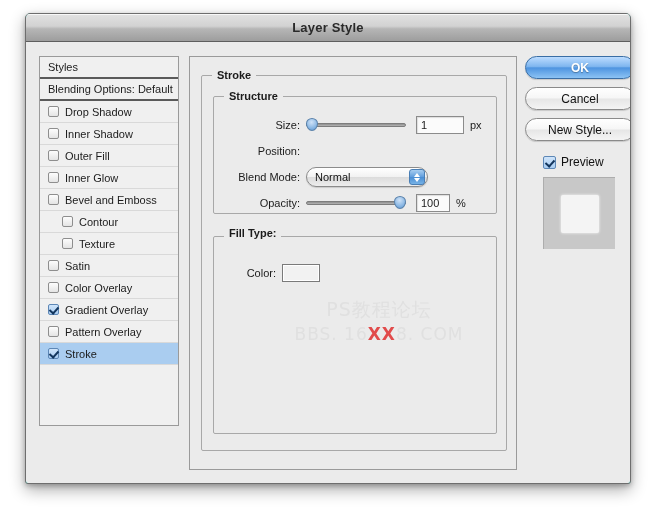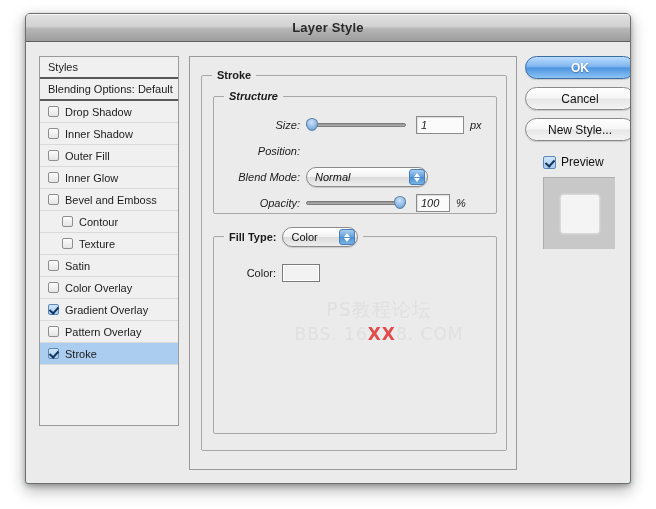--- a/index.html
+++ b/index.html
@@ -82,21 +82,21 @@
     border:1px solid #a8a8a8;
     border-radius:2px;
   }
   .group-title {
     position:absolute; top:-7px; left:10px;
     background:#ebebeb; padding:0 5px;
     font-size:11px; font-weight:700; color:#1b1b1b;
     white-space:nowrap;
   }
   #grp-stroke { left:11px; top:18px; width:306px; height:376px; }
-  #grp-structure { left:11px; top:20px; width:284px; height:118px;font-style:italic; }
+  #grp-structure { left:11px; top:20px; width:284px; height:118px; }
   #grp-fill { left:11px; top:160px; width:284px; height:198px; }
 
   .row { position:absolute; display:flex; align-items:center; height:20px; }
   .lbl { font-size:11px; color:#1b1b1b; text-align:right; white-space:nowrap; }
 
   
   .slider { position:relative; height:14px; display:flex; align-items:center; }
   .track {
     height:4px; border-radius:2px;
     background:linear-gradient(to bottom,#8d8d8d,#b5b5b5);
@@ -291,27 +291,20 @@
               <div class="thumb" id="opacity-thumb" style="left: calc(100% - 12px);"></div>
             </div>
             <div class="field" style="width:34px; margin-left:10px;">100</div>
             <div class="unit">%</div>
           </div>
         </div>
 
         <div class="group" id="grp-fill">
           <div class="group-title" style="display:flex; align-items:center; gap:6px; top:-10px;">
             <span>Fill Type:</span>
-            <span class="popup" style="width:76px; font-weight:400;">
-              <span>Color</span>
-              <span class="arrows">
-                  <i class="up"></i>
-                  <i class="dn"></i>
-                </span>
-            </span>
           </div>
 
           <div class="row" style="left:0; top:26px; width:100%;">
             <div class="lbl" style="width:62px;">Color:</div>
             <div class="swatch" id="color-swatch" style="margin-left: 6px; background: rgb(242, 242, 242);"></div>
           </div>
 
           <div id="watermark">
             <div id="wm1">PS教程论坛</div>
             <div id="wm2">

